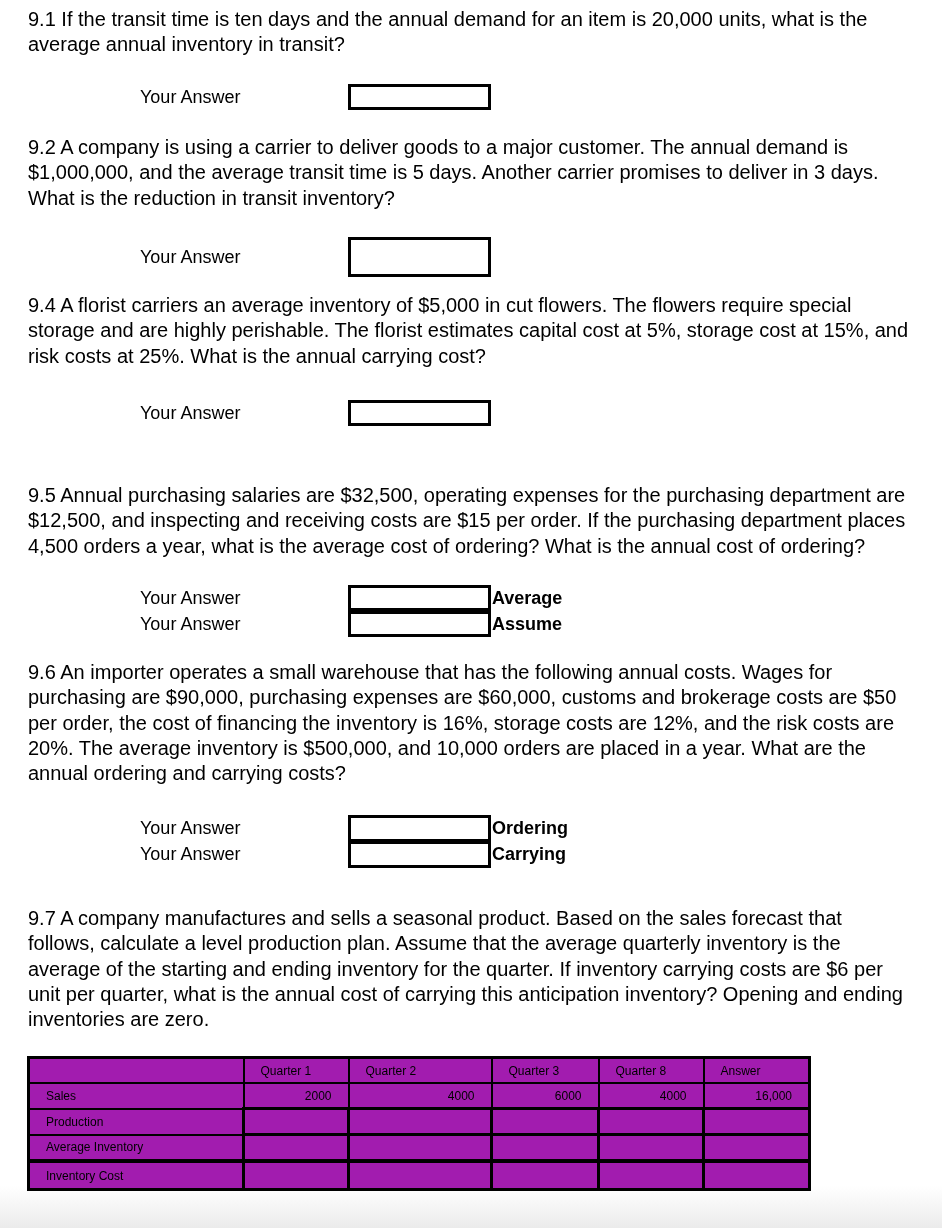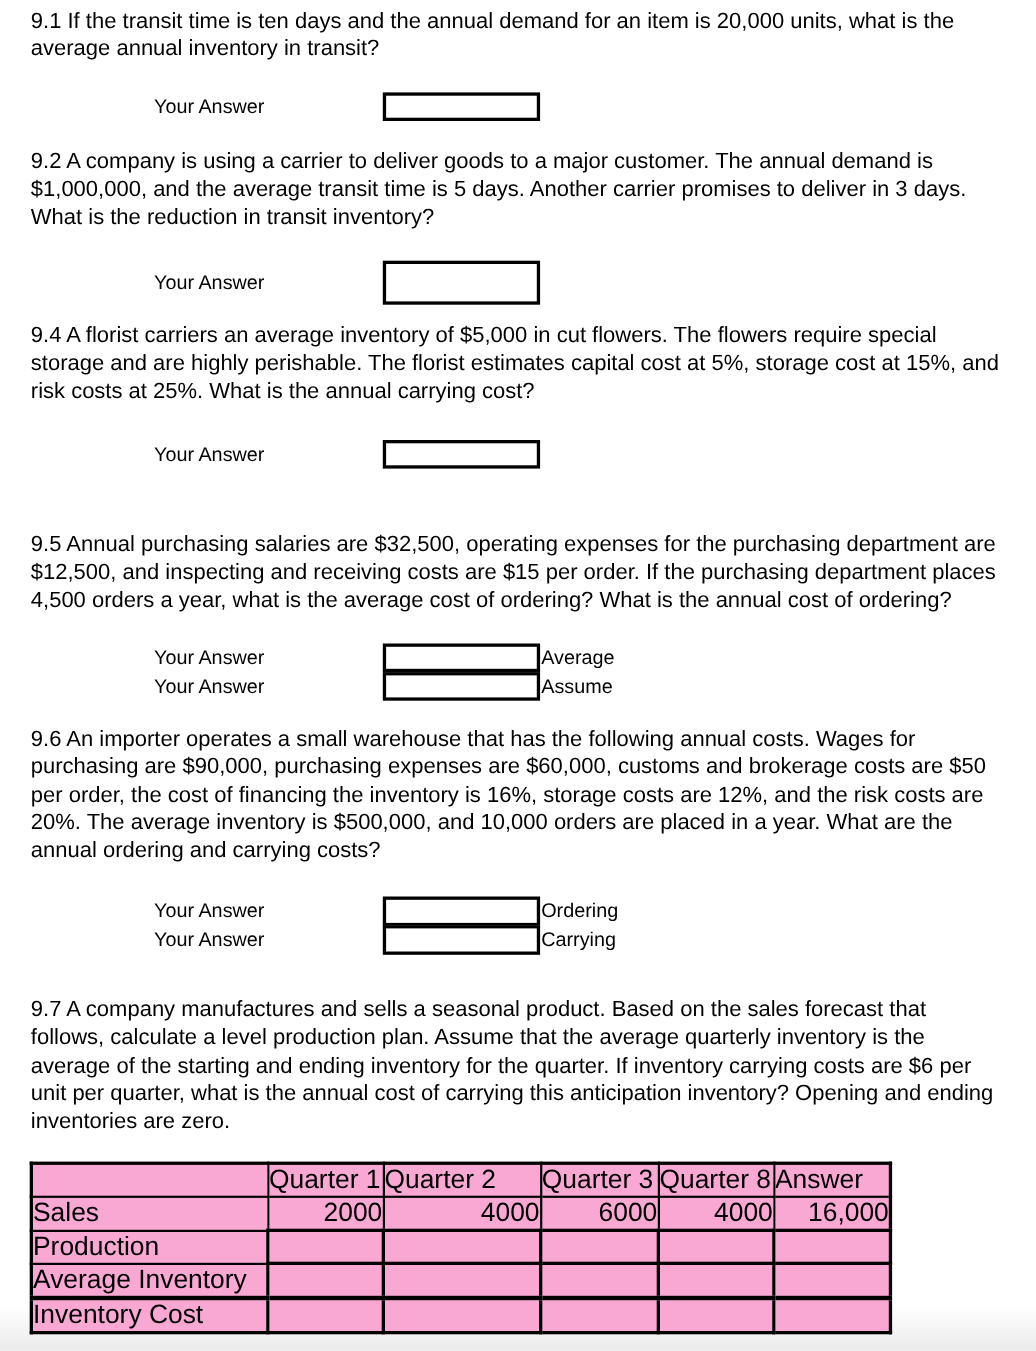--- a/index.html
+++ b/index.html
@@ -47,43 +47,43 @@
     border: 3px solid #000;
     background: #fff;
     padding: 0 4px;
     font-family: "Liberation Sans", sans-serif;
     font-size: 16px;
     outline: none;
   }
   .sidelabel {
     position: absolute; left: 492px; top: 0; bottom: 0;
     display: flex; align-items: center;
-    font-size: 18px; font-weight: normal;
+    font-size: 18px; font-weight: bold;
   }
 
   .bottom-fade {
     position: absolute; left: 0; top: 1186px;
     width: 942px; height: 42px;
     background: linear-gradient(180deg, #ffffff 0%, #ebebeb 100%);
   }
 
   table.plan {
     position: absolute; left: 27px; top: 1056px;
     border-collapse: collapse;
     table-layout: fixed;
     background: #fff;
     border: 3px solid #000;
   }
   table.plan td {
     border: 2px solid #000;
     height: 23px;
-    font-size: 24px;
-    padding: 0 0;
+    font-size: 12px;
+    padding: 0 16px;
     overflow: hidden;
-    background: #f9a8d4;
+    background: #a21caf;
     white-space: nowrap;
   }
   table.plan td.num { text-align: right; }
   table.plan td.fill { border-width: 3px; }
   table.plan tr.last td { border-top-width: 4px; height: 25px; }
 </style>
 </head>
 <body>
 
 <div class="bottom-fade"></div>

